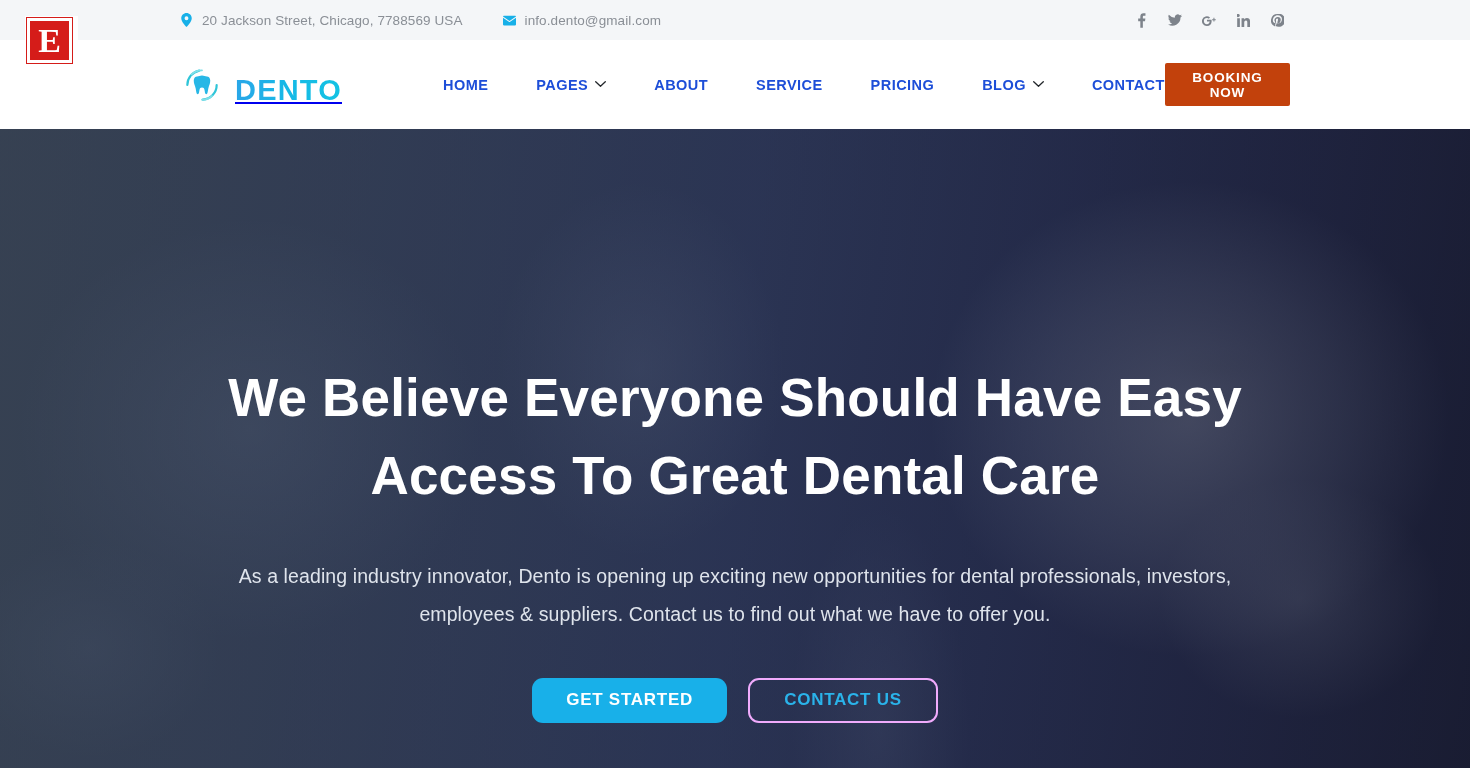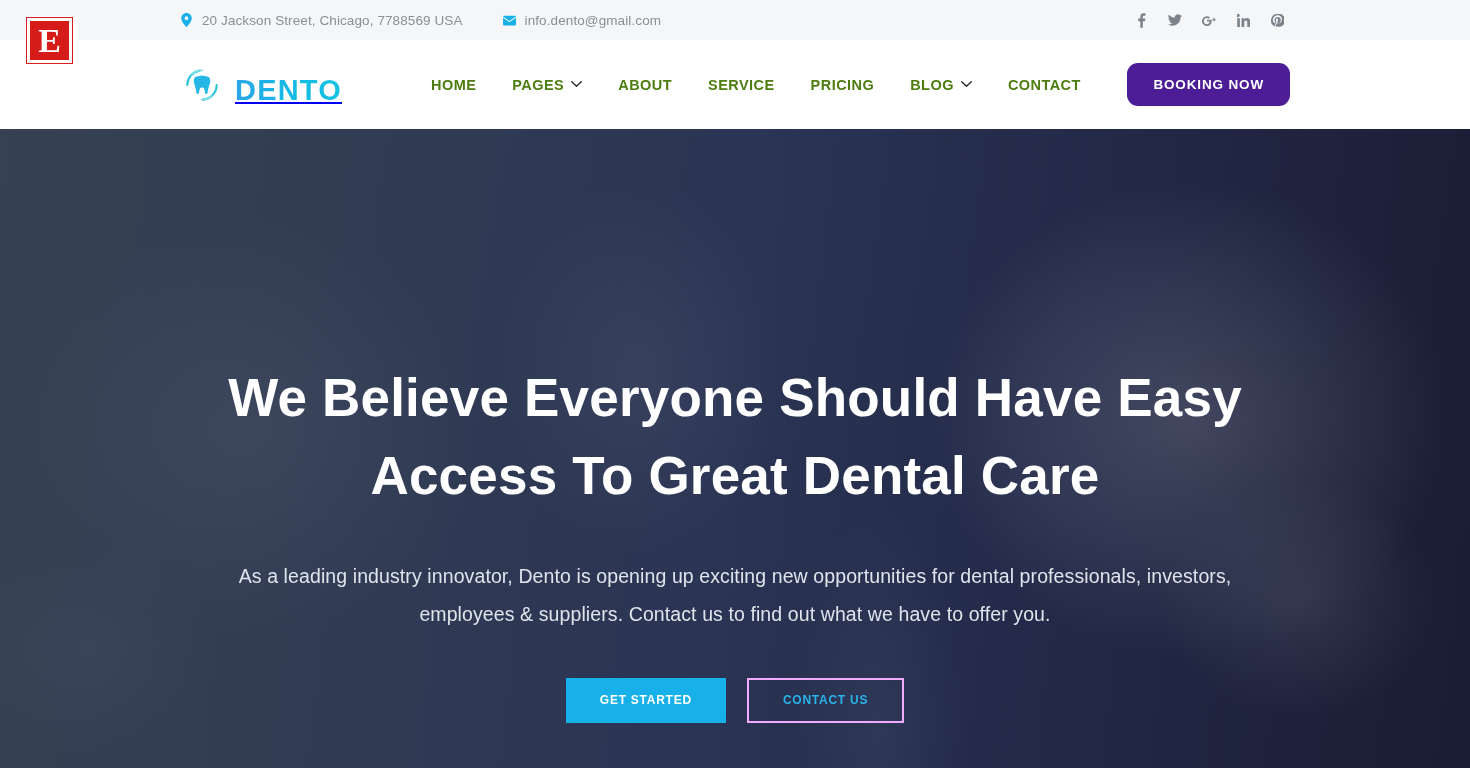--- a/index.html
+++ b/index.html
@@ -84,41 +84,42 @@
     gap: 36px;
     margin-left: 89px;
   }
   .nav-item {
     display: flex;
     align-items: center;
     gap: 7px;
     font-size: 14.5px;
     font-weight: 700;
     letter-spacing: .45px;
-    color: #4d7c0f;
+    color: #1d4ed8;
     text-decoration: none;
     cursor: pointer;
     white-space: nowrap;
+    margin-left: 12px;
   }
   .chev { width: 11px; height: 7px; display: block; }
   .chev svg { display: block; }
 
   .booking-btn {
     margin-left: auto;
-    background: #4c1d95;
+    background: #c2410c;
     color: #ffffff;
     border: none;
     font-family: inherit;
     font-size: 13.5px;
     font-weight: 700;
     letter-spacing: .85px;
     padding: 0 26px;
     height: 43px;
     cursor: pointer;
-    border-radius: 11px;
+    border-radius: 2px;
   }
 
   
   .hero {
     position: relative;
     height: 639px;
     overflow: hidden;
     background: #000000;
   }
   .hero-photo {
@@ -173,27 +174,27 @@
     max-width: 1070px;
     letter-spacing: .1px;
   }
   .hero-actions {
     margin-top: 45px;
     display: flex;
     gap: 21px;
   }
   .btn {
     font-family: inherit;
-    font-size: 12px;
+    font-size: 17px;
     font-weight: 700;
     letter-spacing: .75px;
     height: 45px;
     padding: 0 34px;
     cursor: pointer;
-    border-radius: 0;
+    border-radius: 11px;
   }
   .btn-primary { background: #18b0e9; color: #fff; border: none; }
   .btn-outline {
     background: transparent;
     color: #2ab3ea;
     border: 2px solid #f0abfc;
   }
 
   
   .watermark {

